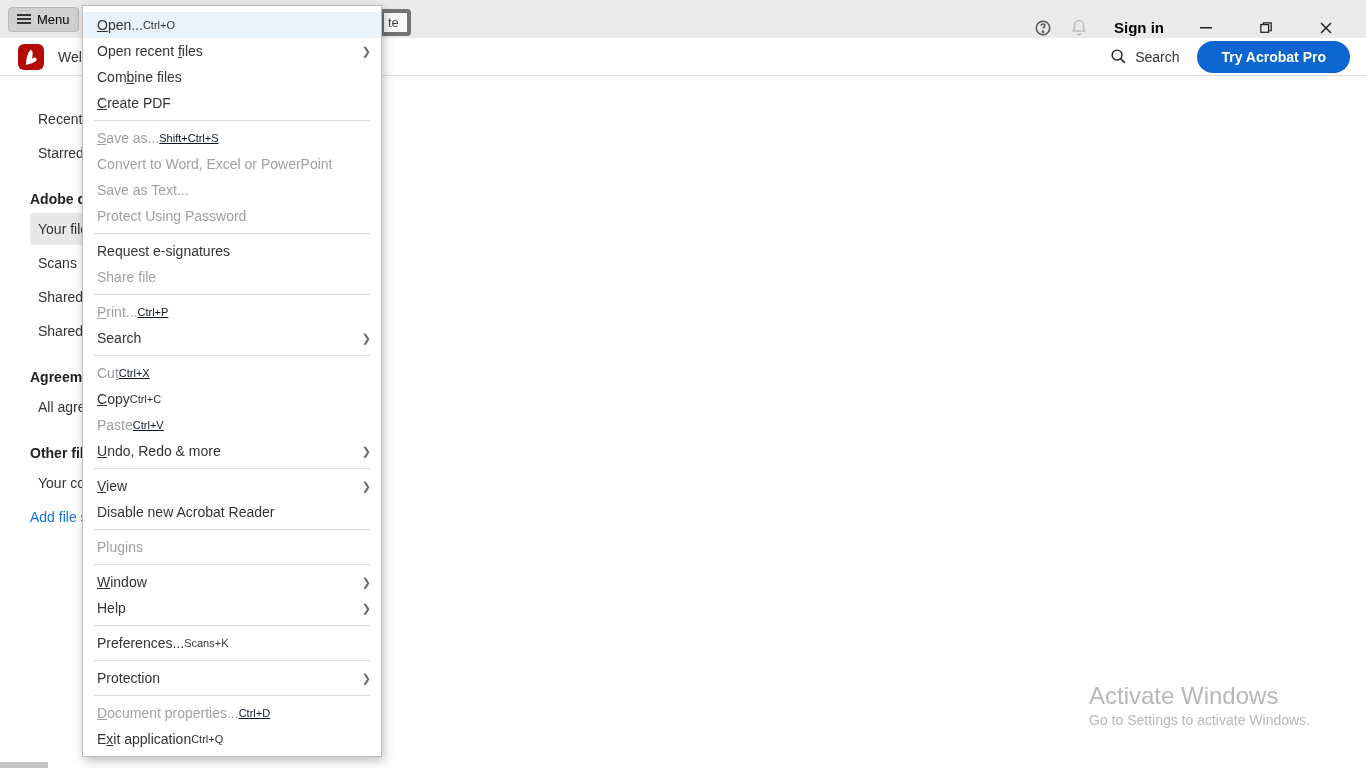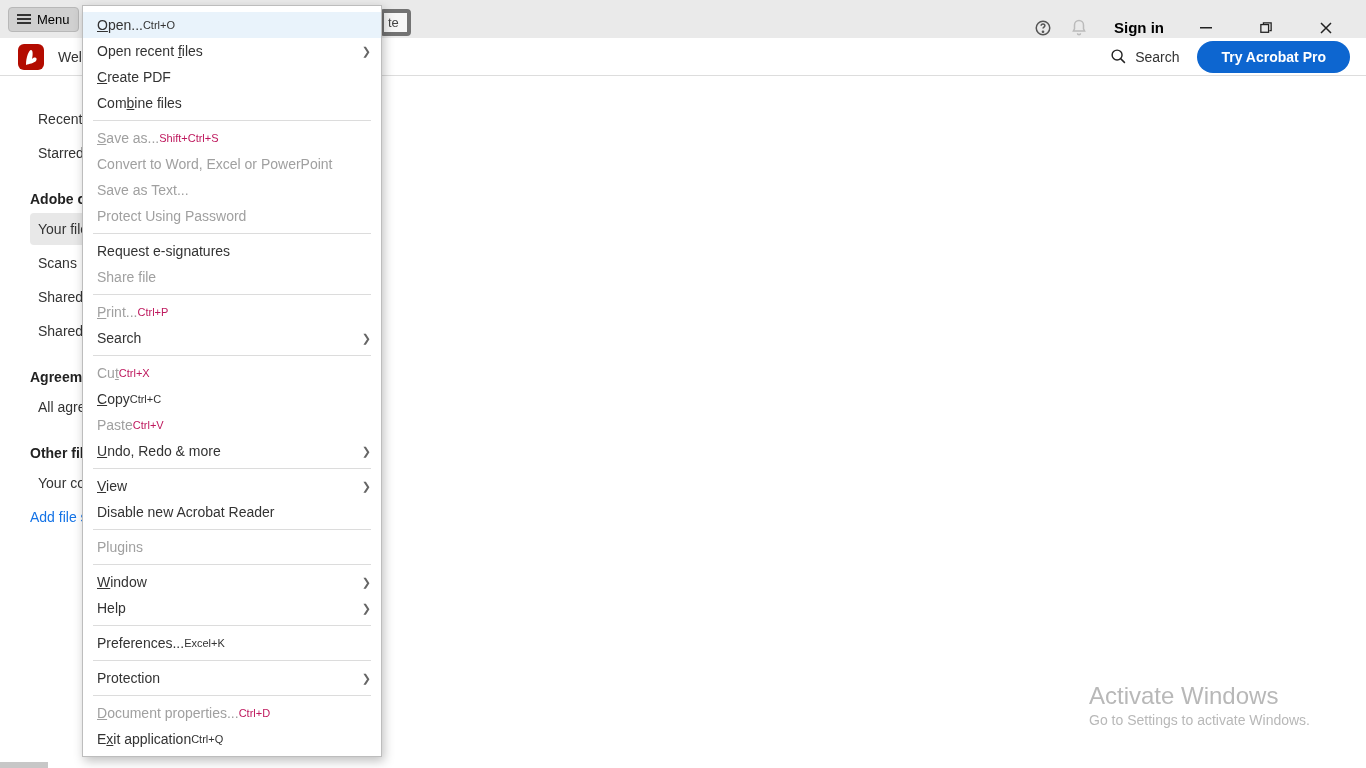--- a/index.html
+++ b/index.html
@@ -25,21 +25,21 @@
 .sidebar .item { padding:8px 8px; margin-bottom:2px; border-radius:4px; cursor:pointer; }
 .sidebar .item.selected { background:#e8e8e8; }
 .sidebar .heading { font-weight:600; margin-top:22px; margin-bottom:6px; color:#222; }
 .sidebar .link { color:#1473e6; cursor:pointer; padding:8px 0; }
 
 .menu-panel { position:absolute; left:82px; top:5px; width:300px; background:#fff; border:1px solid #bdbdbd; box-shadow:2px 4px 10px rgba(0,0,0,0.25); padding:6px 0 4px 0; z-index:1000; }
 .menu-item { display:flex; justify-content:flex-start; align-items:center; padding:5px 14px; font-size:14px; color:#333; cursor:pointer; position:relative; }
 .menu-item.highlight { background:#e9f3fb; }
 .menu-item.disabled { color:#a0a0a0; cursor:default; }
 .menu-item .shortcut { color:#333; font-size:11px; }
-.menu-item.disabled .shortcut { color:#be185d; }
+.menu-item.disabled .shortcut { color:#0f172a;text-decoration:underline; }
 .menu-item .submenu-arrow { position:absolute; right:10px; color:#666; font-size:11px; }
 .menu-sep { height:1px; background:#dcdcdc; margin:4px 10px; }
 .accel { text-decoration: underline; }
 
 .watermark { position:absolute; right:56px; bottom:40px; color:#b8b8b8; text-align:left; }
 .watermark .w1 { font-size:24px; font-weight:400; }
 .watermark .w2 { font-size:14px; margin-top:2px; }
 
 .taskbar-hint { position:absolute; left:0; bottom:0; width:48px; height:6px; background:#c7c7c7; }
 
@@ -131,24 +131,24 @@
 <div class="menu-panel" id="menu-panel">
     <div class="menu-item highlight">
       <span><span class="accel">O</span>pen...</span>
       <span class="shortcut">Ctrl+O</span>
     </div>
     <div class="menu-item">
       <span>Open recent <span class="accel">f</span>iles</span>
       <span class="submenu-arrow">❯</span>
     </div>
     <div class="menu-item">
+      <span>Com<span class="accel">b</span>ine files</span>
+    </div>
+    <div class="menu-item">
       <span><span class="accel">C</span>reate PDF</span>
-    </div>
-    <div class="menu-item">
-      <span>Com<span class="accel">b</span>ine files</span>
     </div>
     <div class="menu-sep"></div>
     <div class="menu-item disabled">
       <span><span class="accel">S</span>ave as...</span>
       <span class="shortcut">Shift+Ctrl+S</span>
     </div>
     <div class="menu-item disabled">
       <span>Convert to Word, Excel or PowerPoint</span>
     </div>
     <div class="menu-item disabled">
@@ -207,21 +207,21 @@
       <span><span class="accel">W</span>indow</span>
       <span class="submenu-arrow">❯</span>
     </div>
     <div class="menu-item">
       <span>Help</span>
       <span class="submenu-arrow">❯</span>
     </div>
     <div class="menu-sep"></div>
     <div class="menu-item">
       <span>Preferences...</span>
-      <span class="shortcut">Excel+K</span>
+      <span class="shortcut">Scans+K</span>
     </div>
     <div class="menu-sep"></div>
     <div class="menu-item">
       <span>Protection</span>
       <span class="submenu-arrow">❯</span>
     </div>
     <div class="menu-sep"></div>
     <div class="menu-item disabled">
       <span><span class="accel">D</span>ocument properties...</span>
       <span class="shortcut">Ctrl+D</span>

